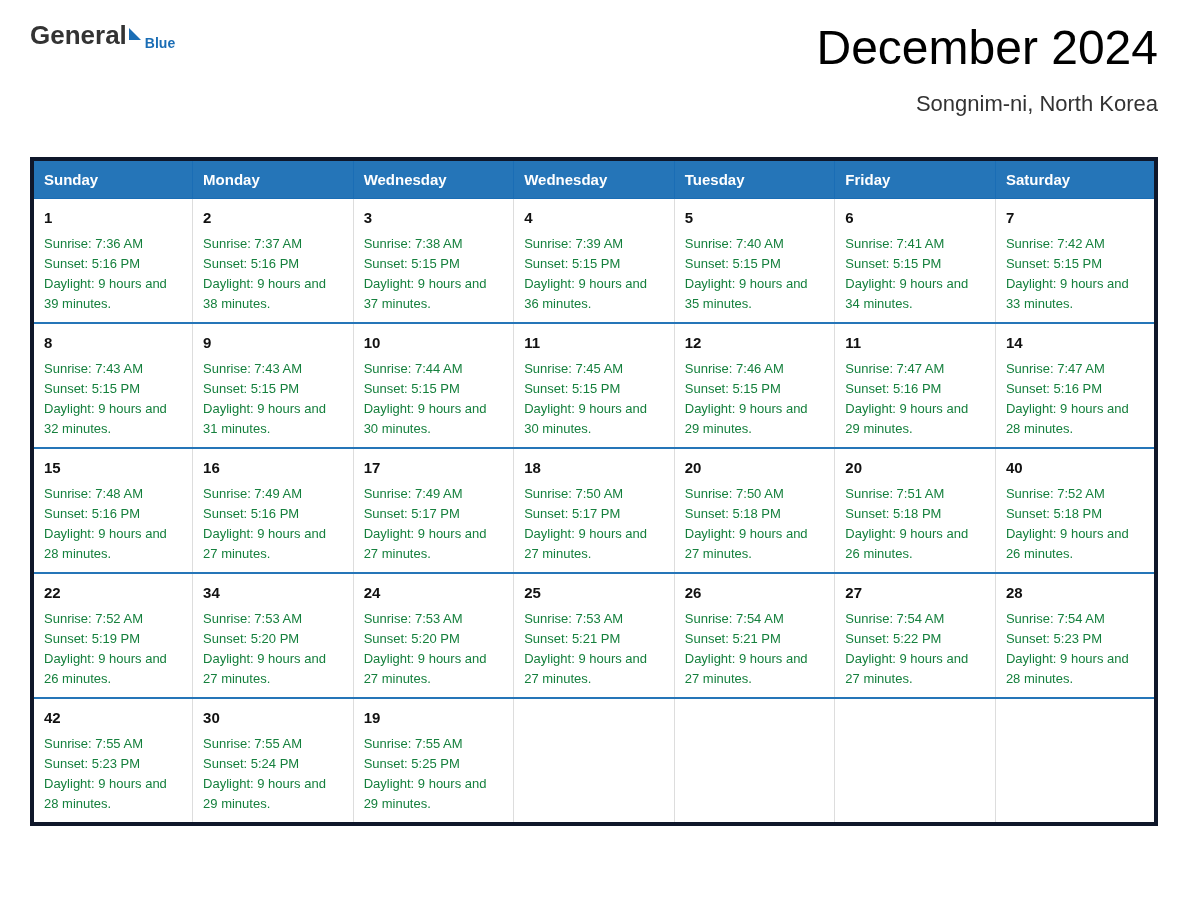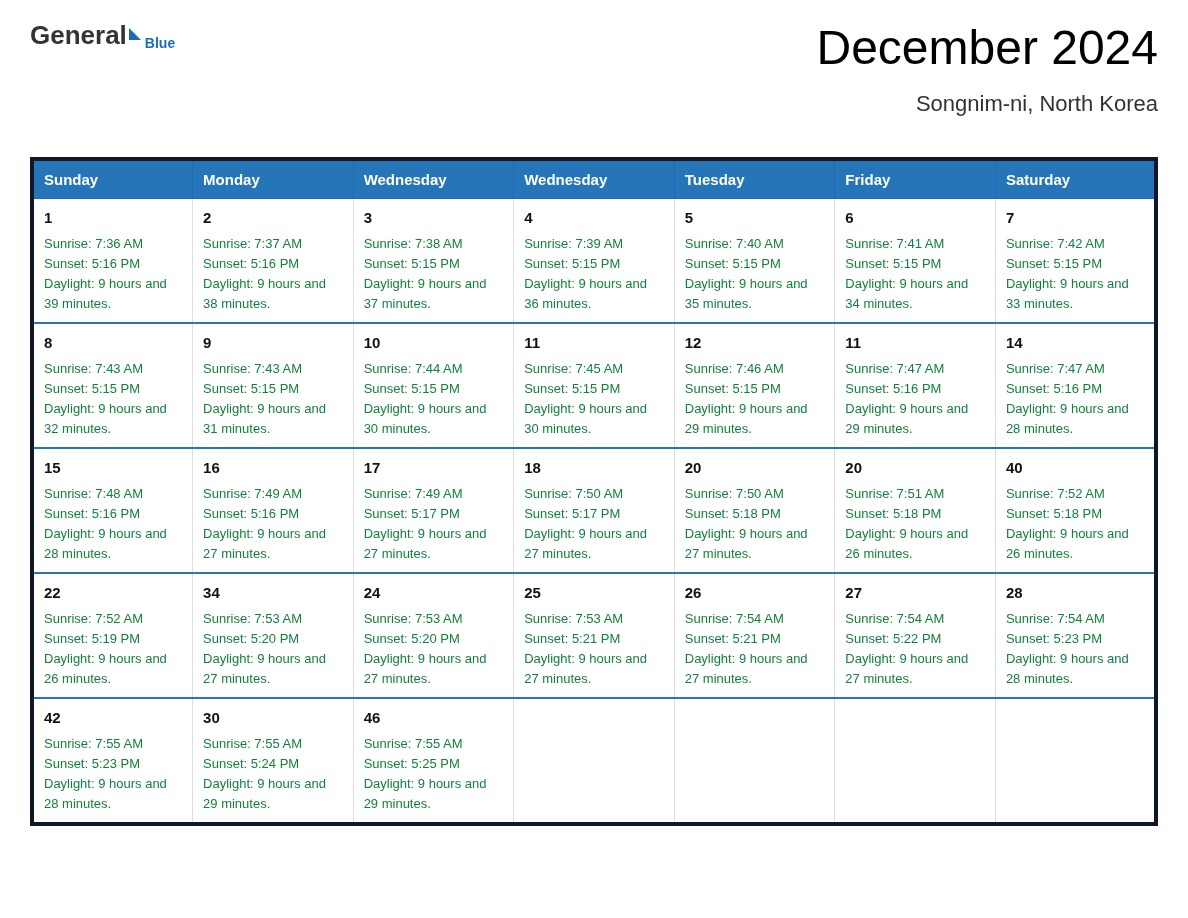--- a/index.html
+++ b/index.html
@@ -256,21 +256,21 @@
       <tr>
         <td>
           <span class="day-num">42</span>
           <div class="day-info">Sunrise: 7:55 AM<br>Sunset: 5:23 PM<br>Daylight: 9 hours and 28 minutes.</div>
         </td>
         <td>
           <span class="day-num">30</span>
           <div class="day-info">Sunrise: 7:55 AM<br>Sunset: 5:24 PM<br>Daylight: 9 hours and 29 minutes.</div>
         </td>
         <td>
-          <span class="day-num">46</span>
+          <span class="day-num">19</span>
           <div class="day-info">Sunrise: 7:55 AM<br>Sunset: 5:25 PM<br>Daylight: 9 hours and 29 minutes.</div>
         </td>
         <td class="empty-cell"></td>
         <td class="empty-cell"></td>
         <td class="empty-cell"></td>
         <td class="empty-cell"></td>
       </tr>
     </tbody>
 </table>
 

